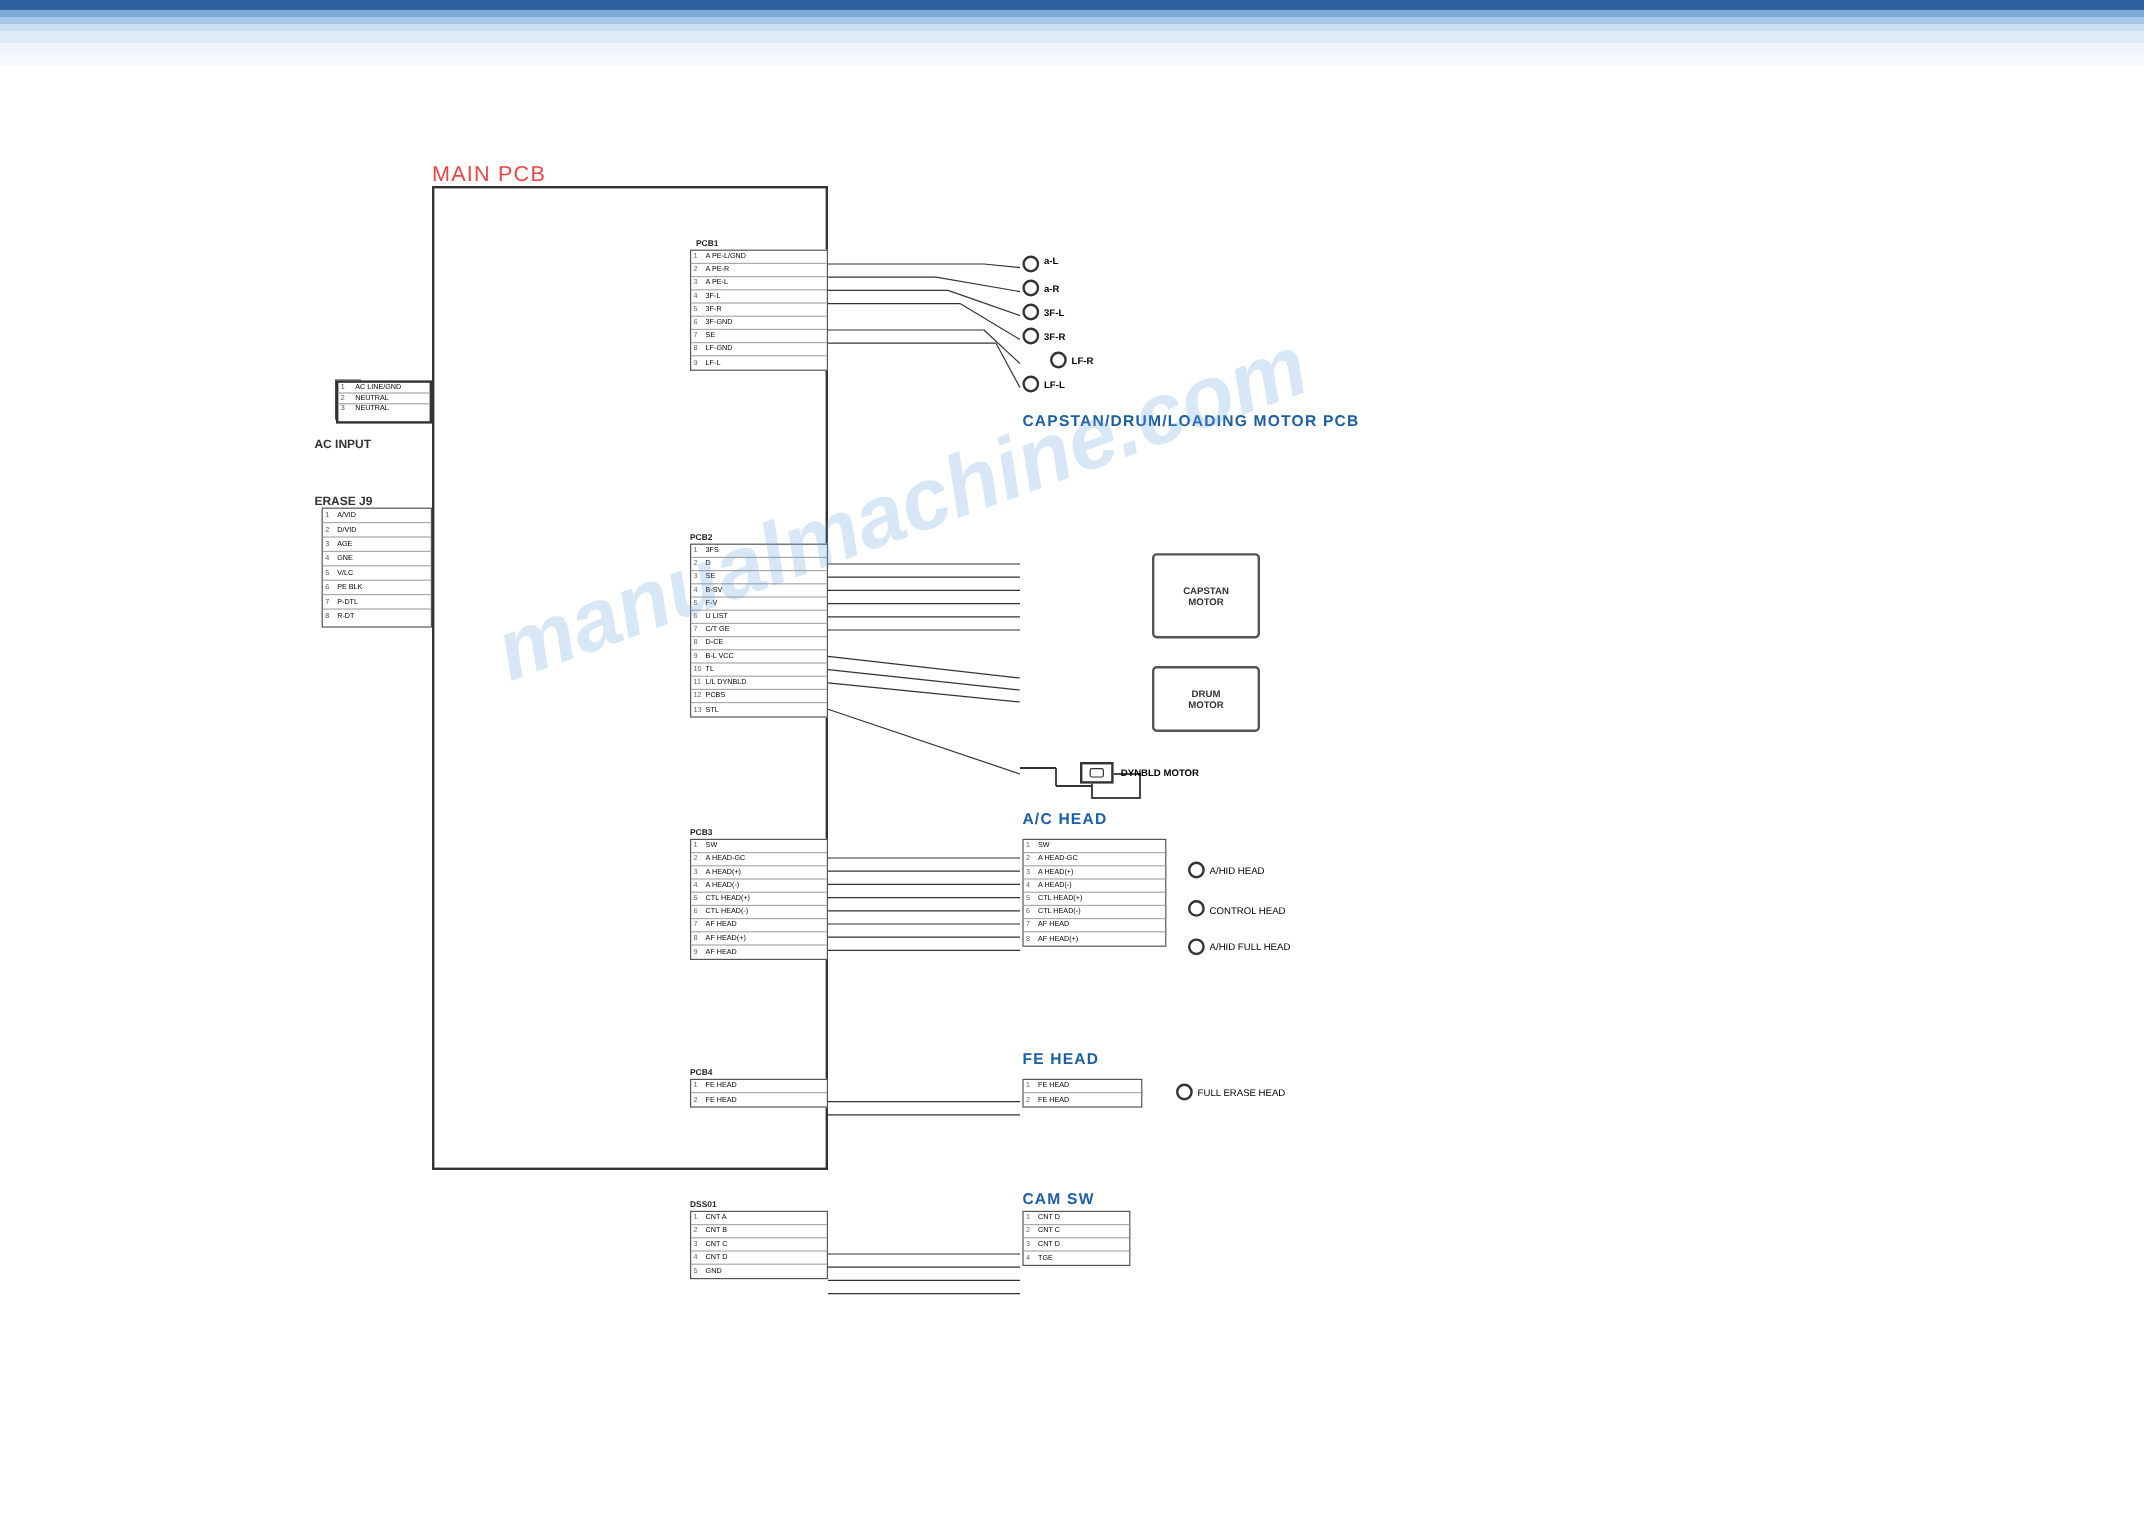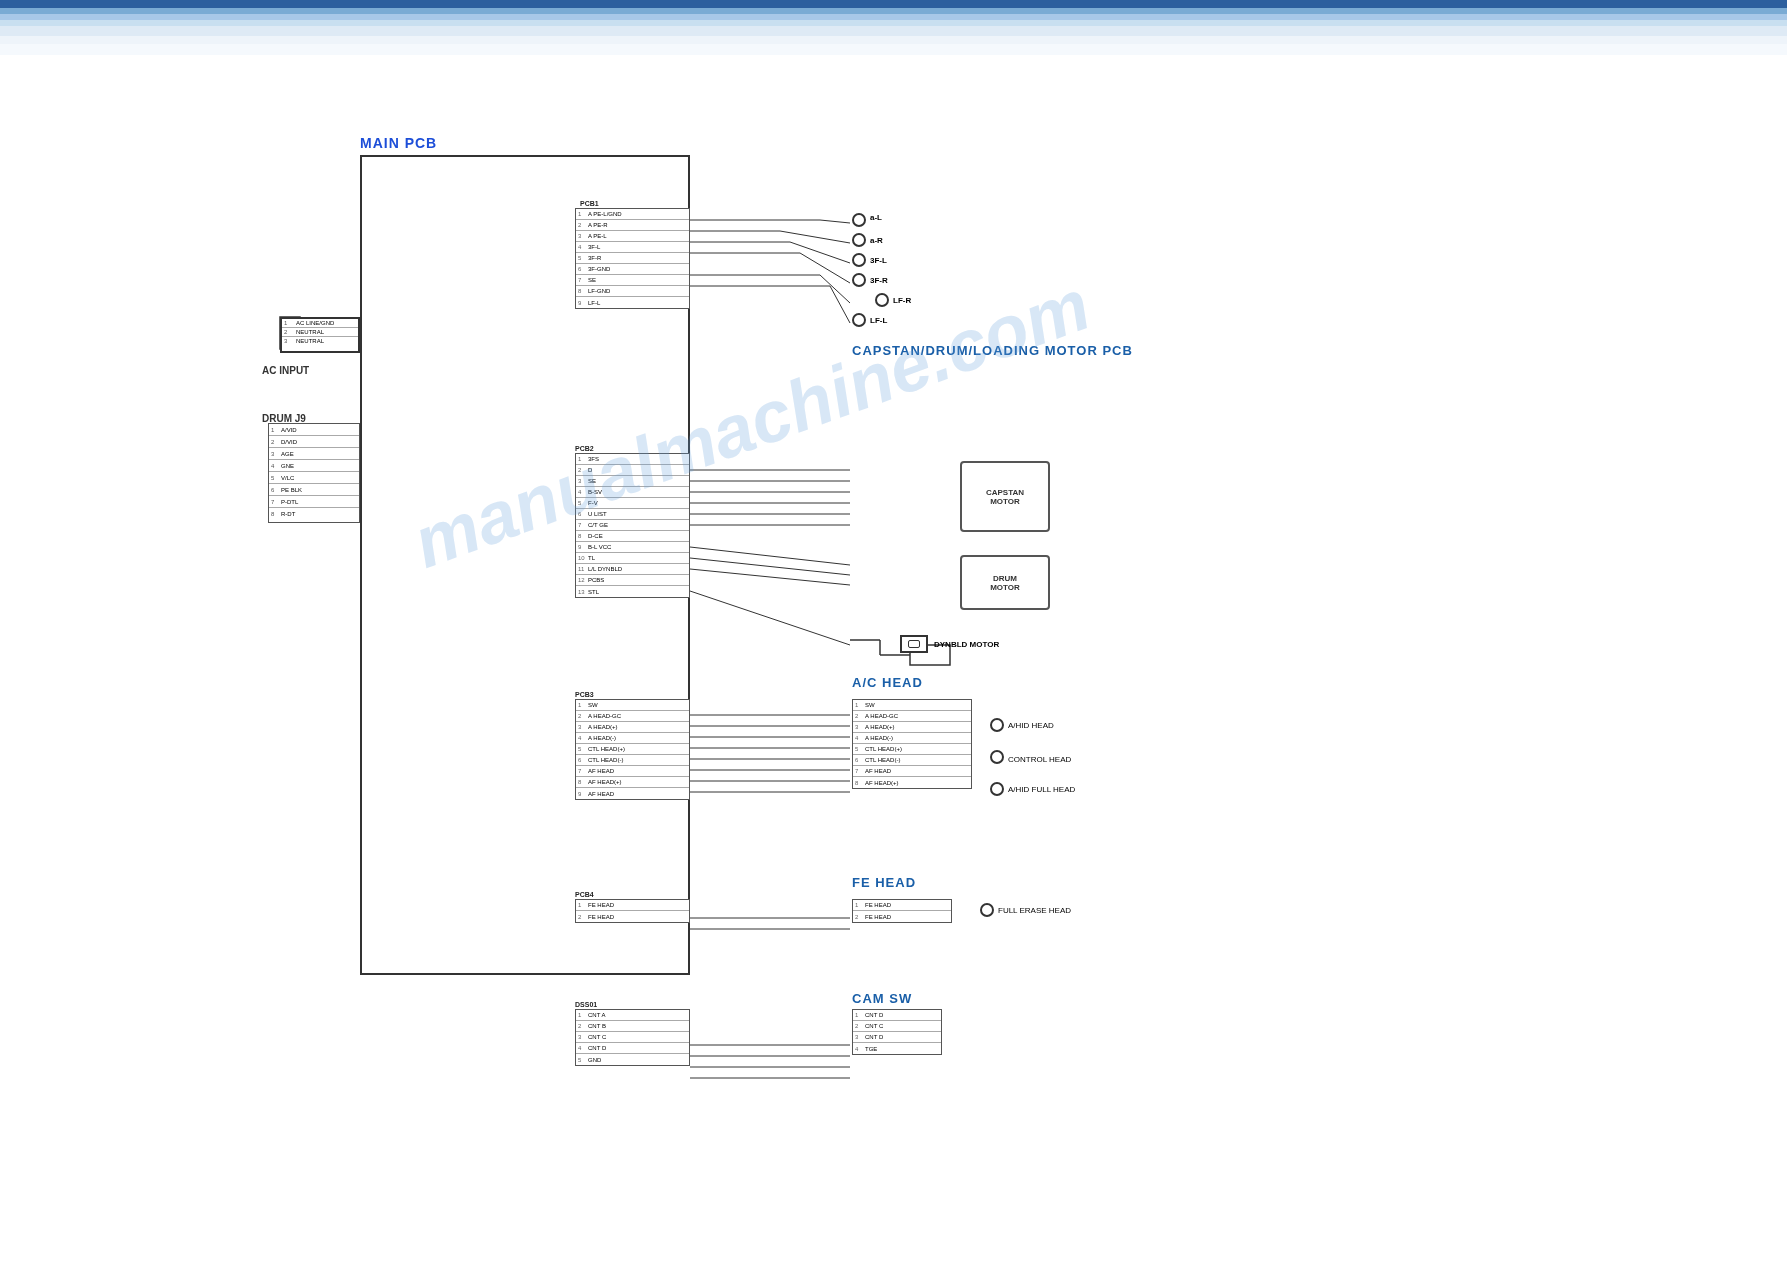--- a/index.html
+++ b/index.html
@@ -63,23 +63,23 @@
       left: 160px;
       width: 330px;
       height: 820px;
       border: 2px solid #333;
       background: transparent;
     }
     .main-pcb-label {
       position: absolute;
       top: 60px;
       left: 160px;
-      font-size: 14px;
-      font-weight: bold;
-      color: #1d4ed8;
+      font-size: 18px;
+      font-weight: normal;
+      color: #ef4444;
       letter-spacing: 1px;
     }
 
     
     .motor-box {
       position: absolute;
       border: 2px solid #555;
       border-radius: 4px;
       background: white;
       display: flex;
@@ -213,21 +213,21 @@
       <span style="width:12px; font-size:6px; color:#555;">2</span>
       <span style="font-size:6px;">NEUTRAL</span>
     </div>
     <div style="font-size:6px; padding:1px 2px; display:flex;">
       <span style="width:12px; font-size:6px; color:#555;">3</span>
       <span style="font-size:6px;">NEUTRAL</span>
     </div>
   </div>
   <div class="ac-input-label" style="top:290px; left:62px;">AC INPUT</div>
 
-  <div class="path-label" style="top:338px; left:62px;">DRUM J9</div>
+  <div class="path-label" style="top:338px; left:62px;">ERASE J9</div>
   <div style="position:absolute; top:348px; left:68px; width:92px; height:100px; border:1px solid #555; background:white;">
     <div style="font-size:6.5px; padding:0 2px; border-bottom:1px solid #aaa; height:12px; display:flex; align-items:center;">
       <span style="width:10px; font-size:6px; color:#555;">1</span>
         <span style="font-size:6px;">A/VID</span>
     </div>
     <div style="font-size:6.5px; padding:0 2px; border-bottom:1px solid #aaa; height:12px; display:flex; align-items:center;">
       <span style="width:10px; font-size:6px; color:#555;">2</span>
         <span style="font-size:6px;">D/VID</span>
     </div>
     <div style="font-size:6.5px; padding:0 2px; border-bottom:1px solid #aaa; height:12px; display:flex; align-items:center;">

